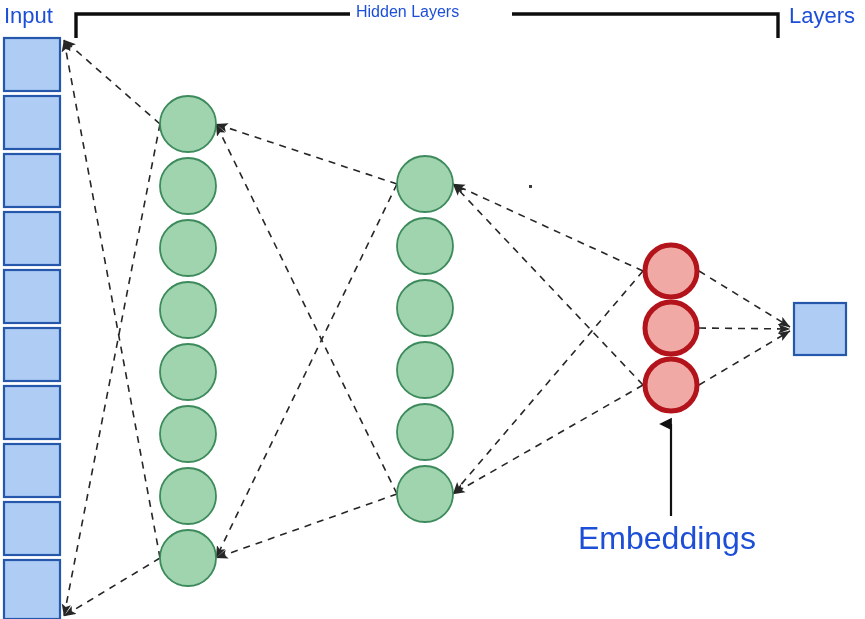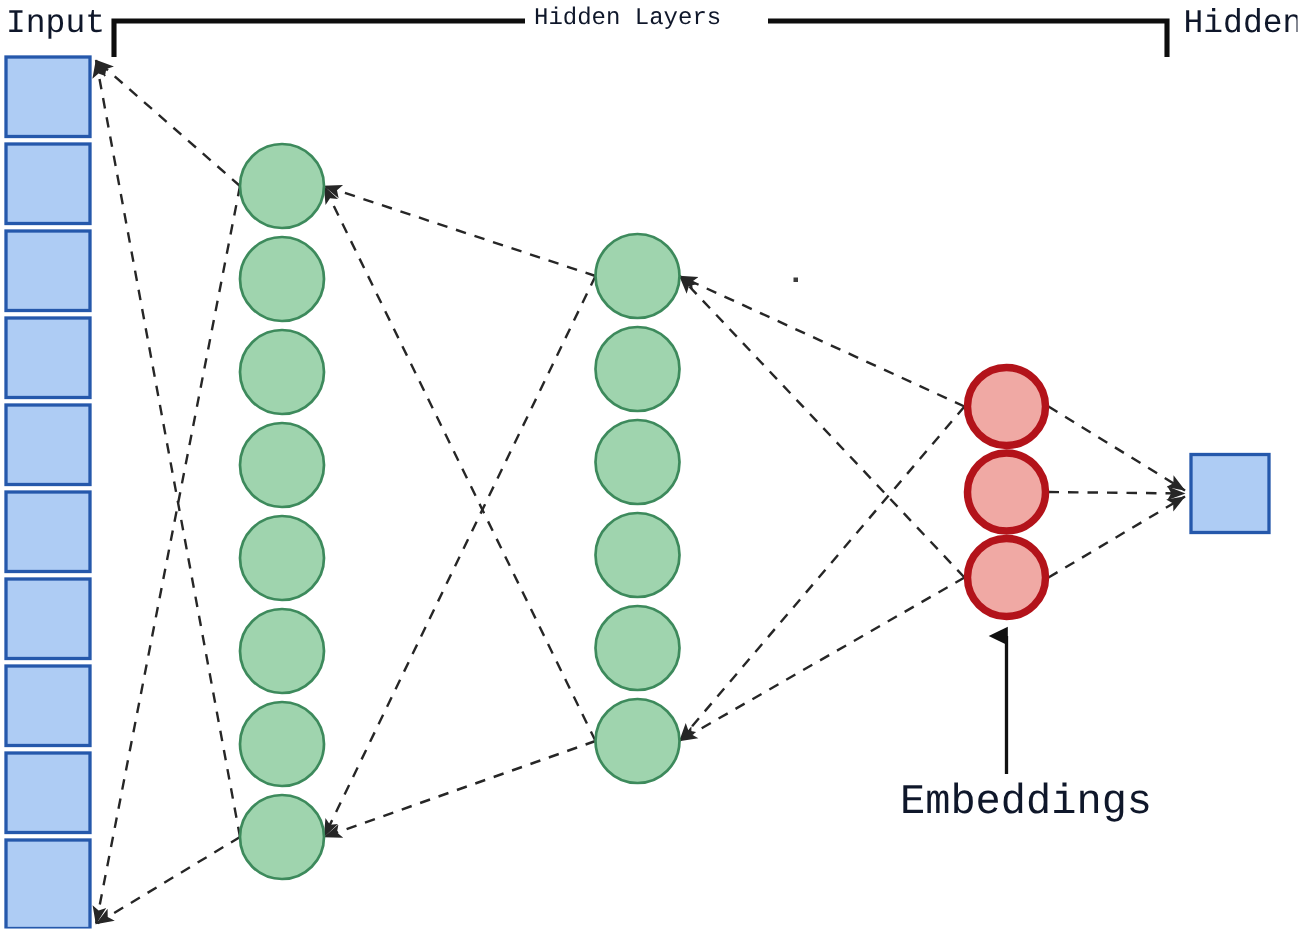--- a/index.html
+++ b/index.html
@@ -4,29 +4,29 @@
 <style>
   html,body{margin:0;padding:0;background:#ffffff;}
   body{
     width:865px;height:619px;overflow:hidden;position:relative;
     font-family:"Liberation Sans","DejaVu Sans",sans-serif;
     color:#1a1a1a;
   }
   #diagram{position:absolute;left:0;top:0;width:865px;height:619px;}
   .lbl{
     position:absolute;
-    font-family:Liberation Mono, monospace;
-    color:#0f172a;
+    font-family:Liberation Sans, sans-serif;
+    color:#1d4ed8;
     white-space:nowrap;
     user-select:none;
   }
   #label-input{left:4px;top:3px;font-size:22px;}
   #label-output{left:789px;top:3px;font-size:22px;}
   #label-hidden{left:356px;top:3px;font-size:16px;}
-  #label-embeddings{left:600px;top:520px;font-size:28px;}
+  #label-embeddings{left:578px;top:520px;font-size:32px;}
 </style>
 </head>
 <body>
 
 <svg id="diagram" viewBox="0 0 865 619" xmlns="http://www.w3.org/2000/svg">
 
   <defs>
     <marker id="ah" markerWidth="9" markerHeight="9" refX="7.4" refY="3.1" orient="auto" markerUnits="strokeWidth">
       <path d="M0,0.2 L7.6,3.1 L0,6 L1.7,3.1 Z" fill="#262626"></path>
     </marker>
@@ -112,14 +112,14 @@
 
   <g>
     <line x1="671" y1="516" x2="671" y2="424" stroke="#111111" stroke-width="2.2" marker-end="url(#ahbig)"></line>
   </g>
 
   <rect x="529" y="185" width="3" height="3" fill="#3c3c3c"></rect>
 </svg>
 
 <div class="lbl" id="label-input">Input</div>
 <div class="lbl" id="label-hidden">Hidden Layers</div>
-<div class="lbl" id="label-output">Hidden</div>
+<div class="lbl" id="label-output">Layers</div>
 <div class="lbl" id="label-embeddings">Embeddings</div>
 
 </body></html>

